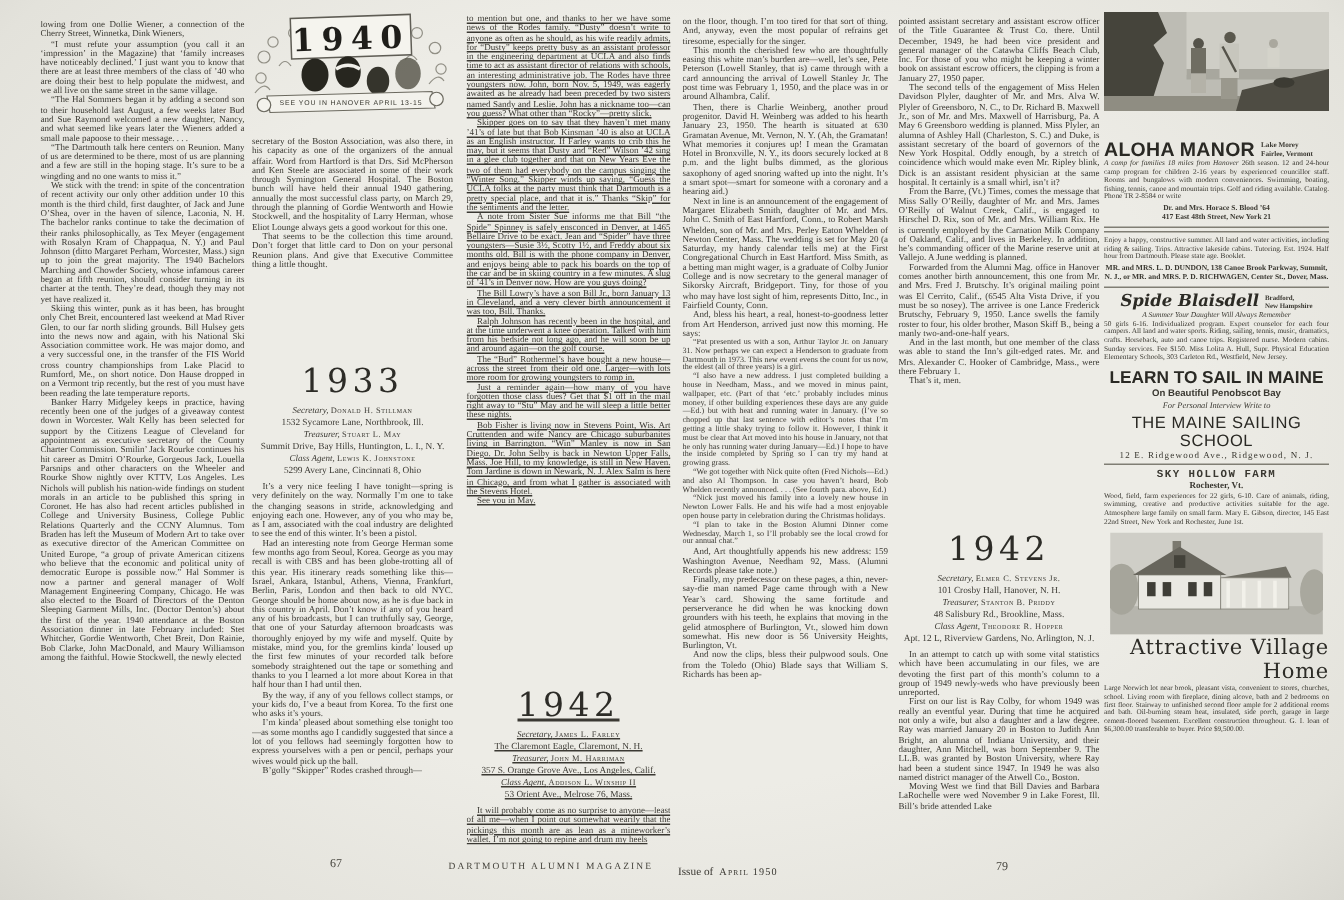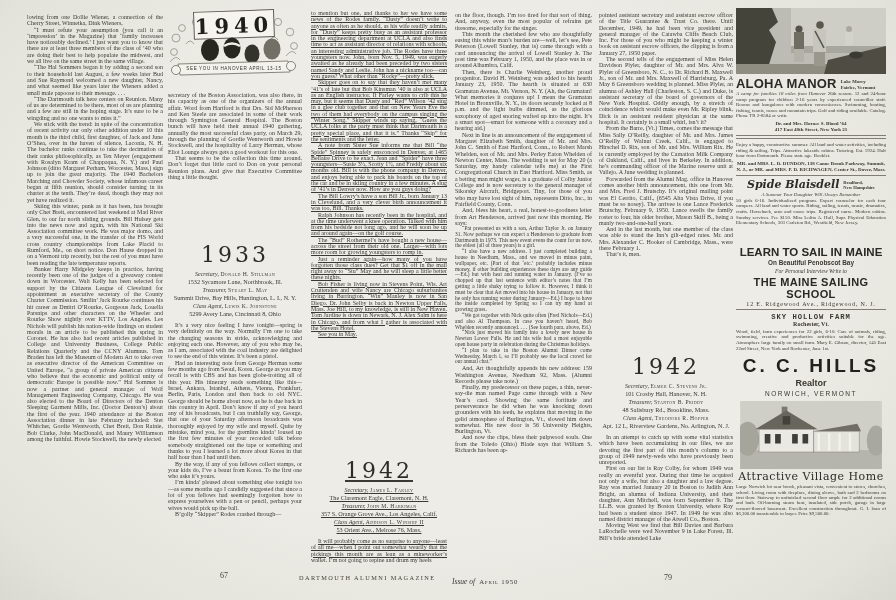--- a/index.html
+++ b/index.html
@@ -17,62 +17,62 @@
   .class-year{font-family:"DejaVu Serif",serif;font-size:22px;font-weight:500;
               letter-spacing:3px;text-align:center;color:#2d2c27;margin:0 0 4px 0;}
   .officers{text-align:center;margin-bottom:5px;}
   .off-line{font-size:6px;line-height:7px;}
   .off-role{font-style:italic;}
   .off-name{font-variant:small-caps;letter-spacing:.4px;font-size:5.6px;}
   .off-addr{font-size:6.2px;line-height:7px;margin-bottom:2px;}
   
   .folio{font-size:8px;color:#44423b;}
   .footer-mag{font-size:6.3px;letter-spacing:1.4px;color:#45433c;}
-  .footer-issue-i{font-style:italic;font-size:7.5px;}
+  .footer-issue-i{font-size:7.5px;}
   .footer-issue-c{font-size:6.8px;letter-spacing:.8px;font-variant:small-caps;}
   
   #ads{width:150px;color:#3a3831;}
   .rule{border-top:1px solid #807e74;margin:2px 0;}
   .rule.double{border-bottom:1px solid #807e74;height:2px;margin:2px 0 3px 0;}
   .summer-title{font-family:"DejaVu Serif",serif;font-weight:bold;font-size:15px;
                 text-align:center;letter-spacing:.5px;color:#33312b;margin:0 0 3px 0;}
   .ad-photo{width:150px;height:66px;display:block;}
-  .aloha-head{display:flex;align-items:flex-end;margin-top:2px;}
+  .aloha-head{display:flex;align-items:flex-end;margin-top:18px;}
   .aloha-name{font-family:"Liberation Sans",sans-serif;font-weight:bold;font-size:13px;
               letter-spacing:.2px;color:#2a2924;}
   .aloha-loc{font-size:4.8px;font-weight:bold;line-height:5.4px;margin-left:4px;padding-bottom:1px;}
   .ad-body{font-size:4.9px;line-height:5.6px;text-align:justify;}
   .ad-lead{font-style:italic;}
   .ad-contact{font-size:5px;font-weight:bold;text-align:center;line-height:6px;margin:2px 0 1px 0;}
   .been-head{display:flex;justify-content:space-between;align-items:center;}
   .been-side{font-size:4.8px;font-weight:bold;line-height:5.2px;width:30px;}
   .been-name{font-family:"Liberation Serif",serif;font-weight:bold;font-size:11.5px;
              letter-spacing:.8px;color:#2c2b25;}
   .blais-head{display:flex;justify-content:center;align-items:flex-end;margin-top:1px;}
   .blais-name{font-family:"DejaVu Serif",serif;font-style:italic;font-weight:bold;
               font-size:11px;color:#2c2b25;}
   .blais-loc{font-size:4.6px;font-weight:bold;line-height:5px;margin-left:4px;padding-bottom:1px;}
   .blais-tag{font-style:italic;font-size:5px;text-align:center;margin:1px 0;}
-  .sail{text-align:center;margin-top:20px;}
+  .sail{text-align:center;margin-top:4px;}
   .sail-title{font-family:"Liberation Sans",sans-serif;font-weight:bold;font-size:11.5px;color:#2a2924;}
   .sail-sub{font-family:"Liberation Sans",sans-serif;font-weight:bold;font-size:6.4px;margin-top:1px;}
   .sail-int{font-style:italic;font-size:5.6px;margin-top:2px;}
-  .sail-school{font-family:"Liberation Sans",sans-serif;font-weight:bold;font-size:11px;
+  .sail-school{font-family:"Liberation Sans",sans-serif;font-weight:normal;font-size:11px;
                letter-spacing:.4px;margin-top:2px;color:#2a2924;}
   .sail-addr{font-size:6px;letter-spacing:.8px;margin-top:1px;}
   .sky{text-align:center;margin-top:3px;}
   .sky-name{font-weight:bold;font-size:7.2px;letter-spacing:1px;font-family:Liberation Mono, monospace;}
   .sky-loc{font-weight:bold;font-size:6px;}
   .hills{text-align:center;margin-top:4px;}
   .hills-name{font-family:"Liberation Sans",sans-serif;font-weight:bold;font-size:19px;
               letter-spacing:3px;color:#22211d;}
   .hills-role{font-family:"Liberation Sans",sans-serif;font-weight:bold;font-size:9px;margin-top:1px;}
   .hills-loc{font-family:"Liberation Sans",sans-serif;font-size:6.5px;letter-spacing:1.5px;margin-top:2px;}
   .house-photo{width:142px;height:68px;display:block;margin:4px auto 1px auto;}
-  .villa-title{font-family:"DejaVu Serif",serif;font-size:11px;text-align:center;
+  .villa-title{font-family:"DejaVu Serif",serif;font-size:14px;text-align:right;
                letter-spacing:.5px;color:#2d2c27;margin-top:1px;}
   .villa-body{font-size:4.8px;line-height:5.4px;text-align:justify;margin-top:1px;}
 </style>
 </head>
 <body>
 
 <div id="page">
 
   <div class="abs col cont" style="left:27px;top:14px;width:136px;height:550px;">
       <p>lowing from one Dollie Wiener, a connection of the Cherry Street, Winnetka, Dink Wieners,</p>
@@ -277,25 +277,20 @@
       <div class="sail-addr">12 E. Ridgewood Ave., Ridgewood, N. J.</div>
     </div>
     <div class="rule"></div>
 
     <div class="sky">
       <div class="sky-name">SKY HOLLOW FARM</div>
       <div class="sky-loc">Rochester, Vt.</div>
     </div>
     <div class="ad-body" style="margin-top:2px;">Wood, field, farm experiences for 22 girls, 6-10. Care of animals, riding, swimming, creative and productive activities suitable for the age. Atmosphere large family on small farm. Mary E. Gibson, director, 145 East 22nd Street, New York and Rochester, June 1st.</div>
 
-    <div class="hills">
-      <div class="hills-name">C. C. HILLS</div>
-      <div class="hills-role">Realtor</div>
-      <div class="hills-loc">NORWICH, VERMONT</div>
-    </div>
 
     <svg class="house-photo" viewBox="0 0 150 72">
       <rect width="150" height="72" fill="#cfcec7"></rect>
       <rect x="0" y="52" width="150" height="20" fill="#b6b5ad"></rect>
       <ellipse cx="8" cy="40" rx="12" ry="18" fill="#a6a59b"></ellipse>
       <ellipse cx="144" cy="42" rx="10" ry="16" fill="#a9a89e"></ellipse>
       <rect x="44" y="6" width="6" height="12" fill="#7b796f"></rect>
       <polygon points="16,30 49,10 82,30" fill="#67655c"></polygon>
       <rect x="20" y="30" width="58" height="24" fill="#eae9e3" stroke="#7b796f" stroke-width="0.5"></rect>
       <rect x="45" y="16" width="8" height="9" fill="#43423a"></rect>

